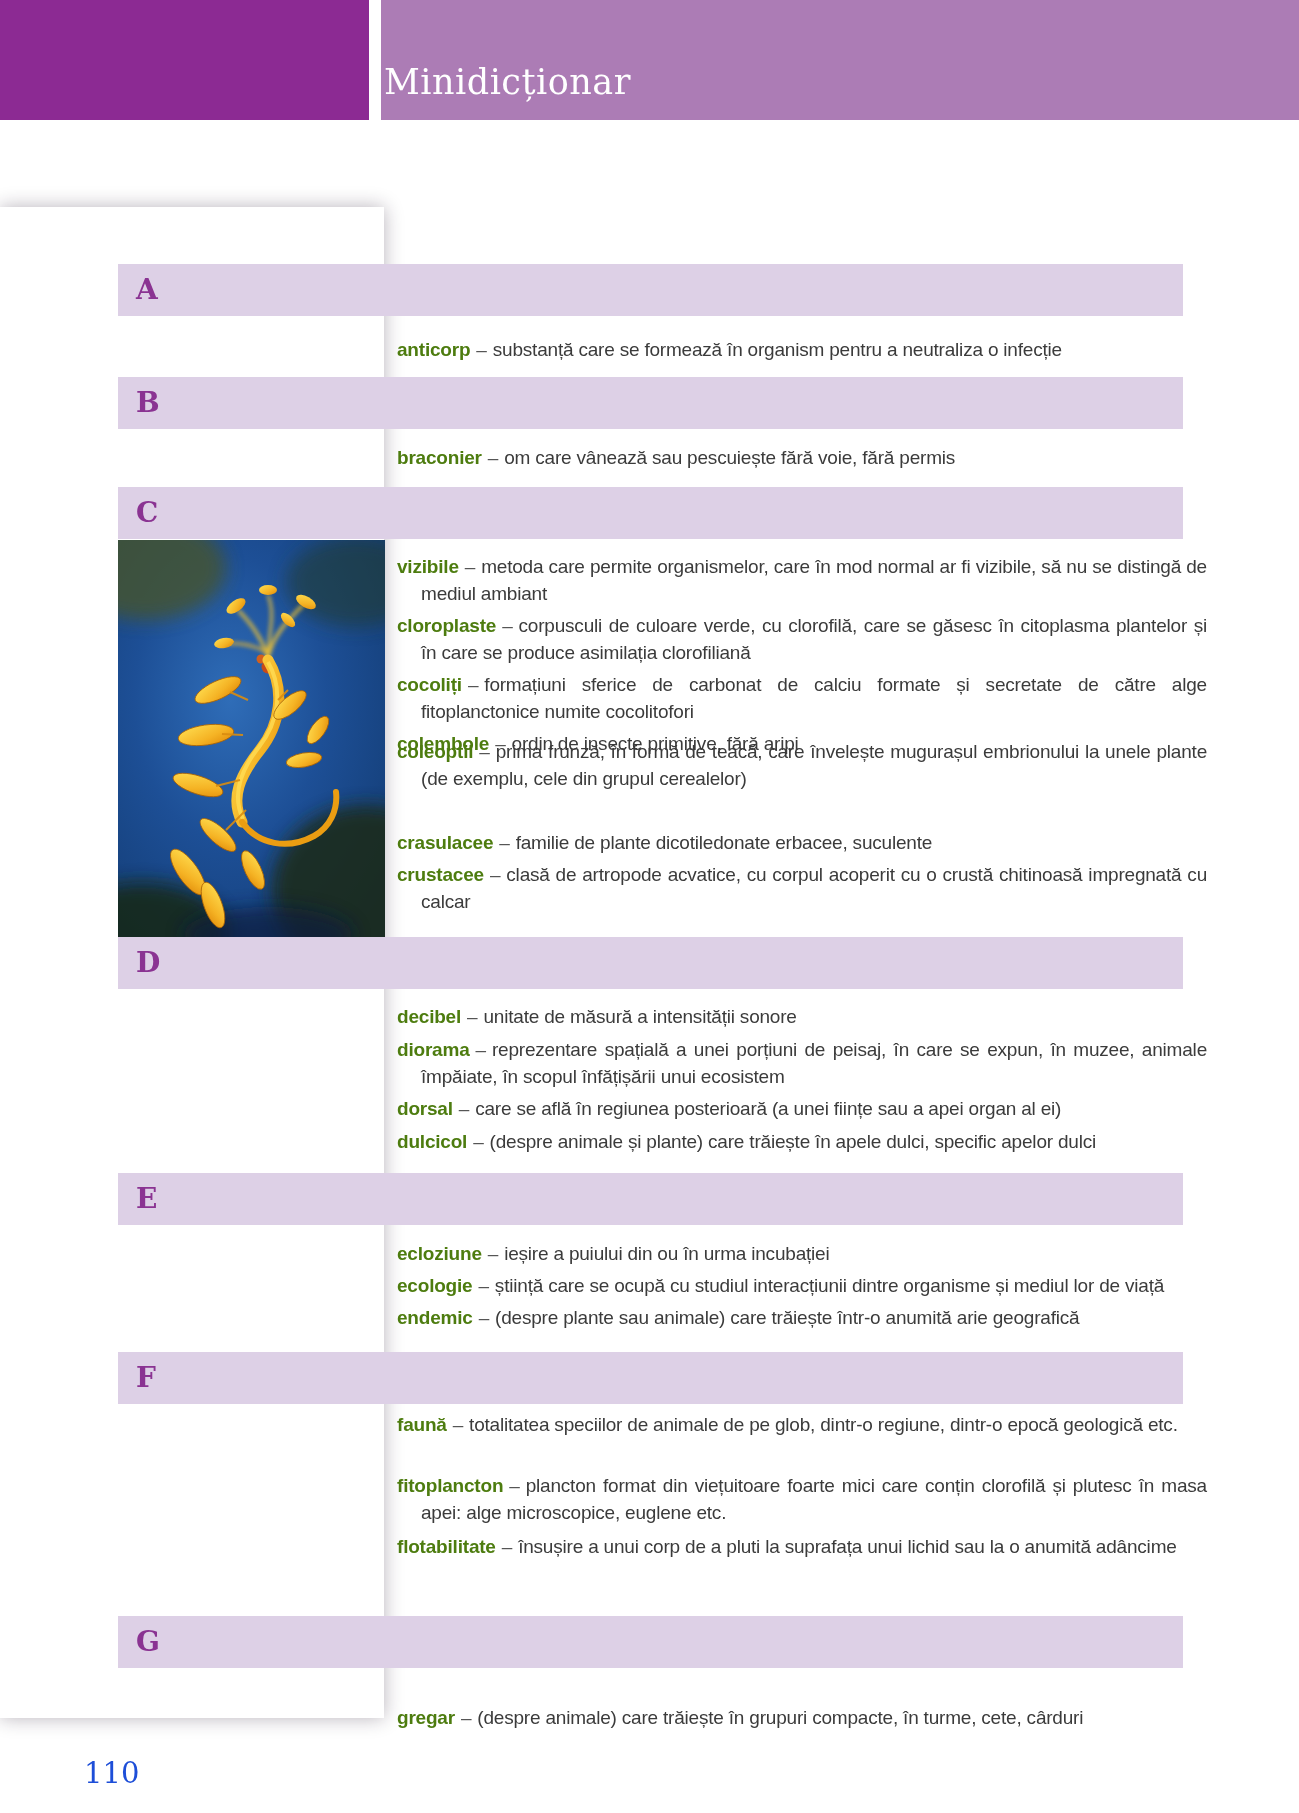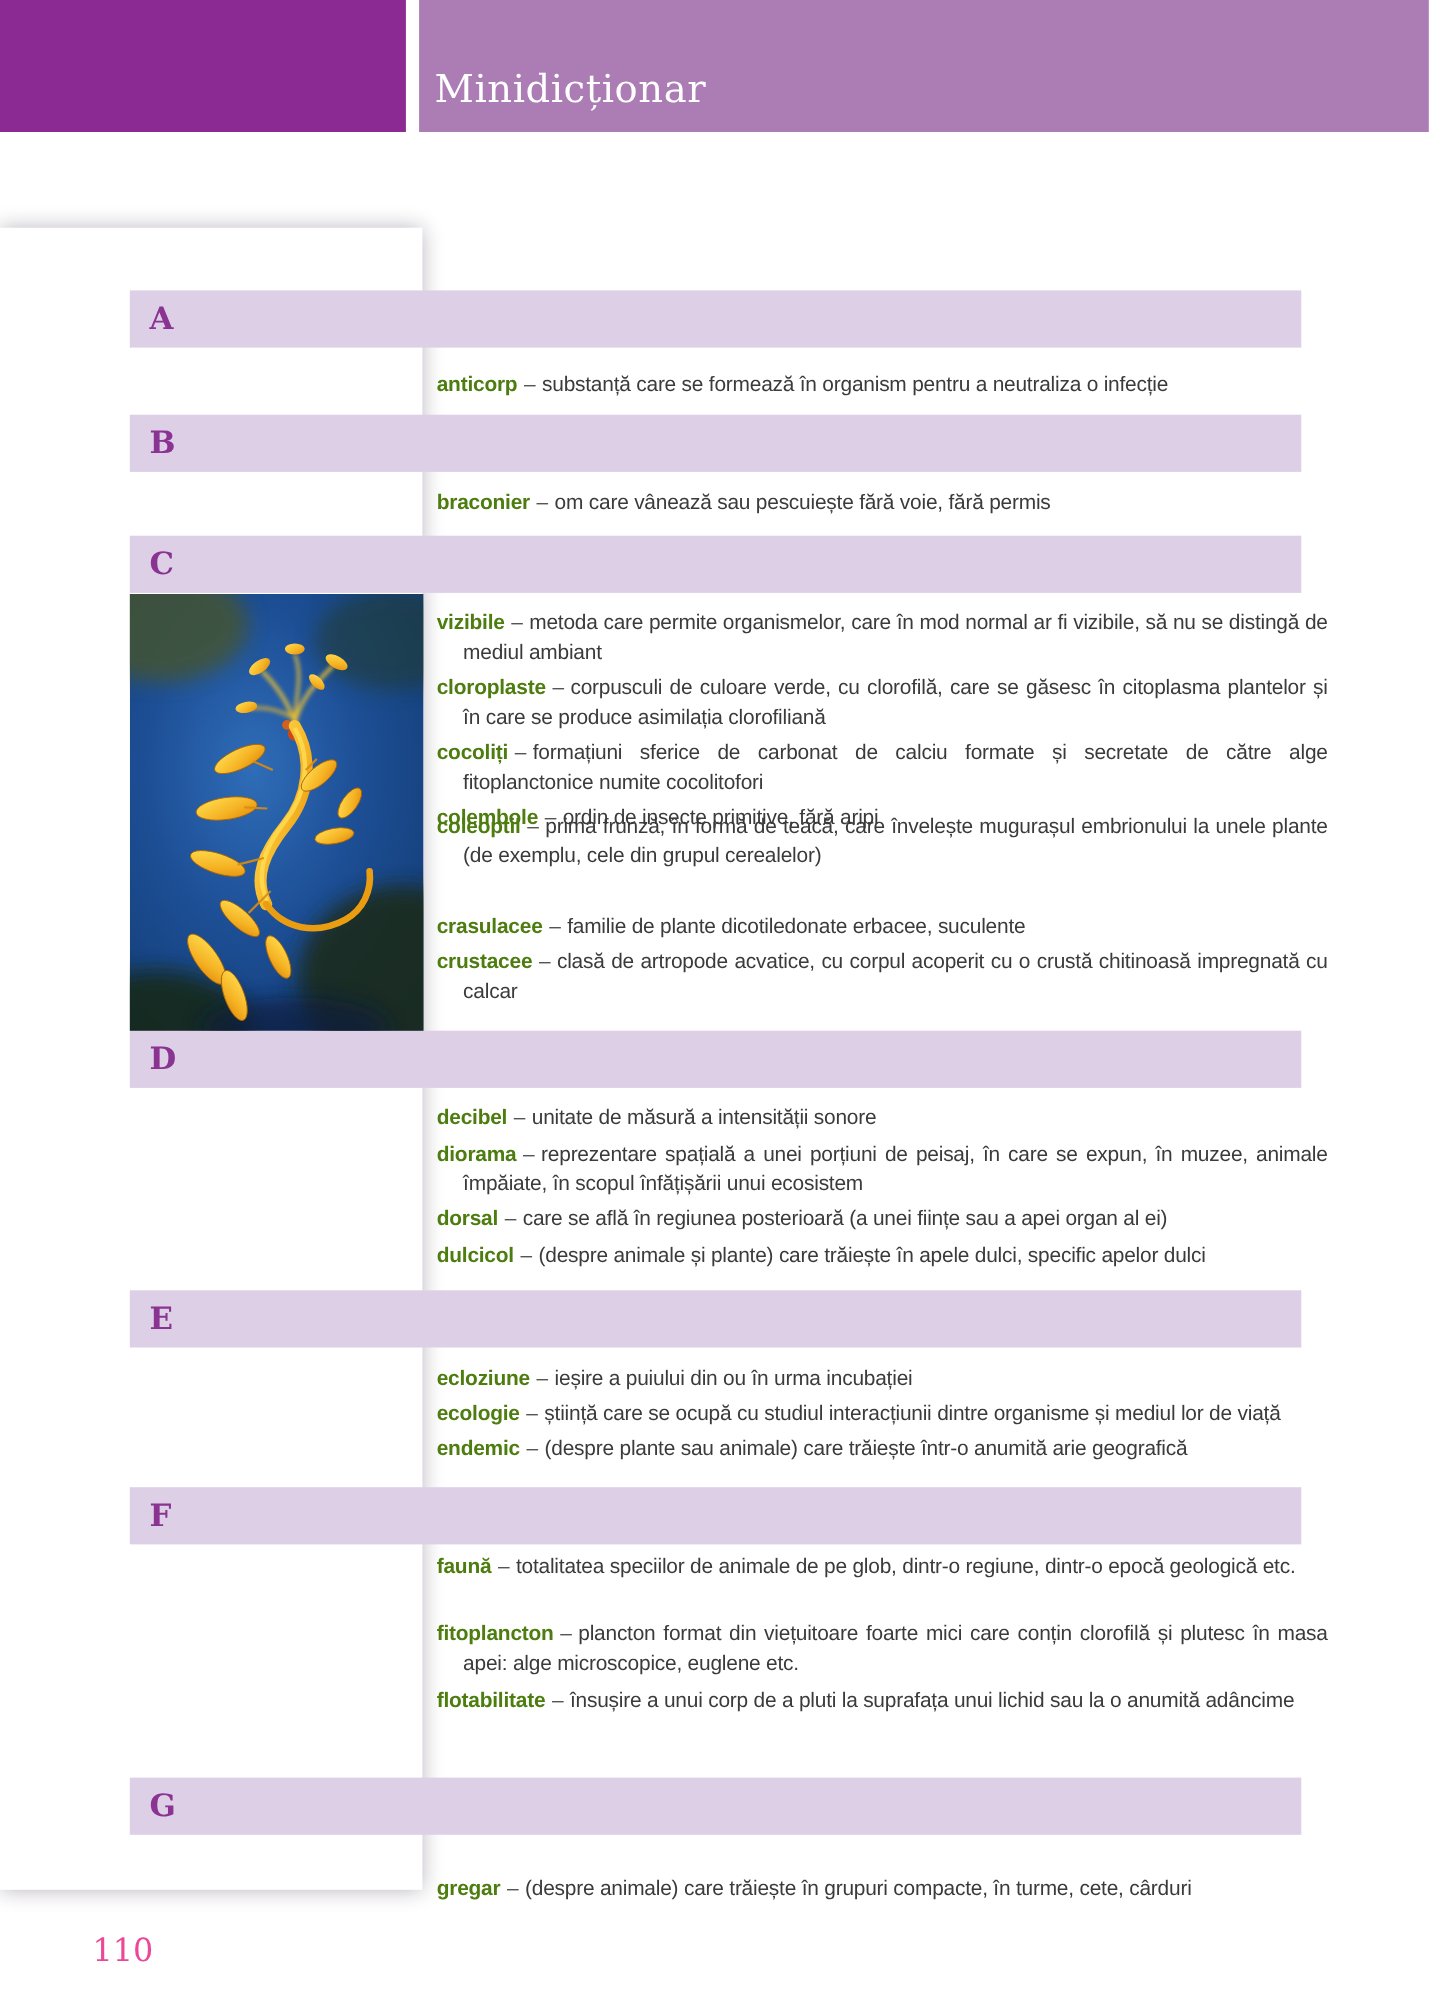--- a/index.html
+++ b/index.html
@@ -8,21 +8,21 @@
     font-family:"Liberation Sans", sans-serif; overflow:hidden;
   }
   
   .hdr-dark {
     position:absolute; left:0; top:0; width:369px; height:120px; background:#8C2A93;
   }
   .hdr-light {
     position:absolute; left:381px; top:0; width:918px; height:120px; background:#AC7CB5;
   }
   .hdr-title {
-    position:absolute; left:14px; top:62px; color:#ffffff;
+    position:absolute; left:3px; top:62px; color:#ffffff;
     font-family:"DejaVu Serif", serif; font-size:35px; font-weight:400; letter-spacing:.5px;
   }
   
   .left-panel {
     position:absolute; left:0; top:207px; width:384px; height:1511px;
     background:#ffffff; box-shadow:0 0 18px rgba(35,20,45,.32); z-index:1;
   }
   
   .band {
     position:absolute; left:118px; width:1065px; height:52px; background:#DDD0E6; z-index:3;
@@ -37,21 +37,21 @@
     font-size:19px; line-height:27px; letter-spacing:-0.2px; color:#3B3B3B;
     text-align:justify; padding-left:24px; text-indent:-24px;
   }
   .entry .term { font-weight:bold; color:#4d7c0f; }
   .entry .dash { color:#555555; margin:0 6px; }
   
   .photo { position:absolute; left:118px; top:540px; width:267px; height:397px; z-index:3; }
   
   .pagenum {
     position:absolute; left:84px; top:1756px; z-index:4;
-    font-family:"DejaVu Serif", serif; font-size:29px; color:#ec4899;
+    font-family:"DejaVu Serif", serif; font-size:29px; color:#1d4ed8;
   }
 </style>
 </head>
 <body>
 
 <div class="hdr-dark"></div>
 <div class="hdr-light">
   <span class="hdr-title">Minidicționar</span>
 </div>
 

